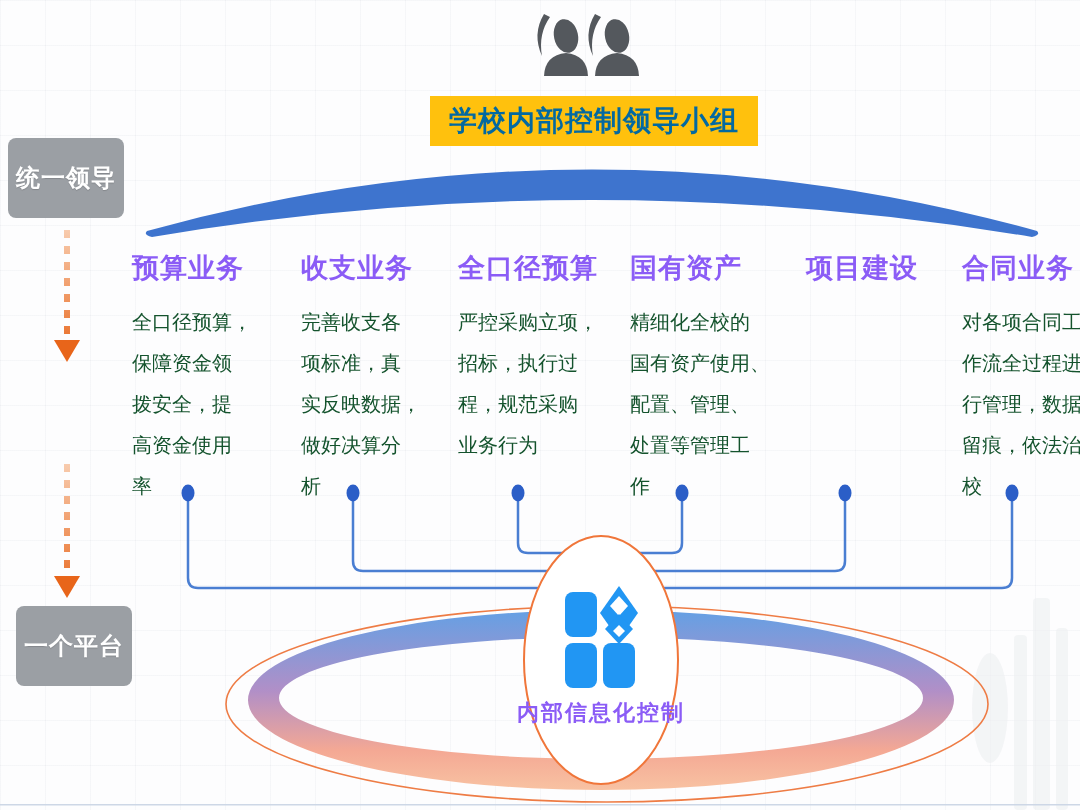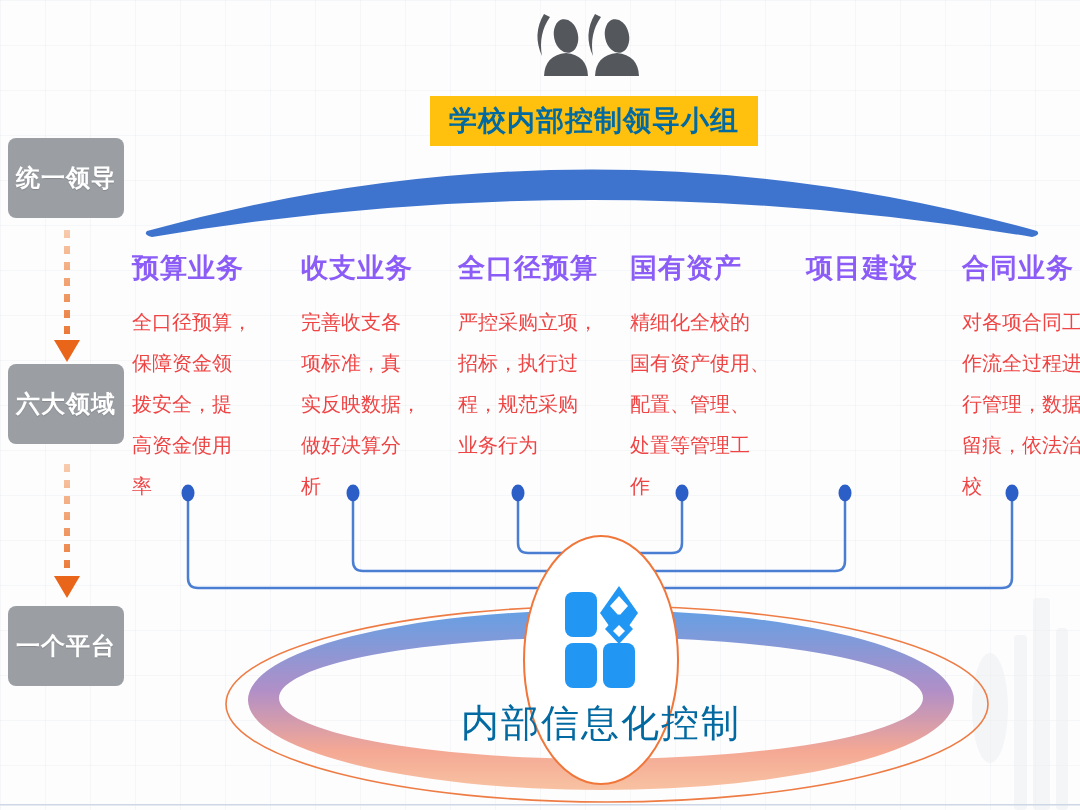--- a/index.html
+++ b/index.html
@@ -20,35 +20,35 @@
     background:#FFC10D;display:flex;align-items:center;justify-content:center;
     font-size:28px;font-weight:bold;color:#0369a1;letter-spacing:1px;
   }
   .side-label{
     position:absolute;left:8px;width:116px;height:80px;z-index:2;
     background:#9b9fa4;border-radius:8px;color:#ffffff;
     font-size:24px;font-weight:bold;letter-spacing:1px;
     display:flex;align-items:center;justify-content:center;
     text-shadow:0 1px 1px rgba(0,0,0,.15);
   }
-  #side-1{top:138px;} #side-2{top:364px;} #side-3{top:606px;}
+  #side-1{top:138px;} #side-2{top:364px;} #side-3{top:606px;margin-left:8px;}
   .col{position:absolute;top:250px;z-index:2;}
   #col-1{left:132px;} #col-2{left:301px;} #col-3{left:458px;}
   #col-4{left:630px;} #col-5{left:790px;margin-left:16px;} #col-6{left:962px;}
   .col-title{
     font-size:27px;font-weight:bold;color:#8b5cf6;
     letter-spacing:1px;white-space:nowrap;
   }
   .col-body{
     margin-top:16px;width:152px;font-size:20px;line-height:41px;
-    color:#ef4444;white-space:pre-line;
+    color:#14532d;white-space:pre-line;
   }
   .platform-label{
     position:absolute;left:441px;top:698px;width:320px;z-index:3;
-    text-align:center;font-size:38px;font-weight:normal;color:#0369a1;
+    text-align:center;font-size:22px;font-weight:bold;color:#8b5cf6;
     letter-spacing:2px;
   }
 </style>
 </head>
 <body>
 
 <div class="stage">
 
   <svg class="decor" width="1080" height="810" viewBox="0 0 1080 810">
     <defs>
@@ -123,21 +123,20 @@
       <path d="M 619 614 L 633 629 L 619 644 L 605 629 Z" fill="#2196F3"></path>
       <path d="M 619 625 L 625 631 L 619 637 L 613 631 Z" fill="#ffffff"></path>
     </g>
 
     <rect x="0" y="804" width="1080" height="1.5" fill="#cdd7e6"></rect>
   </svg>
 
   <div class="banner">学校内部控制领导小组</div>
 
   <div class="side-label" id="side-1">统一领导</div>
-  <div class="side-label" id="side-2">六大领域</div>
   <div class="side-label" id="side-3">一个平台</div>
 
   <div class="col" id="col-1">
     <div class="col-title">预算业务</div>
     <div class="col-body">全口径预算，
 保障资金领
 拨安全，提
 高资金使用
 率</div>
   </div>

